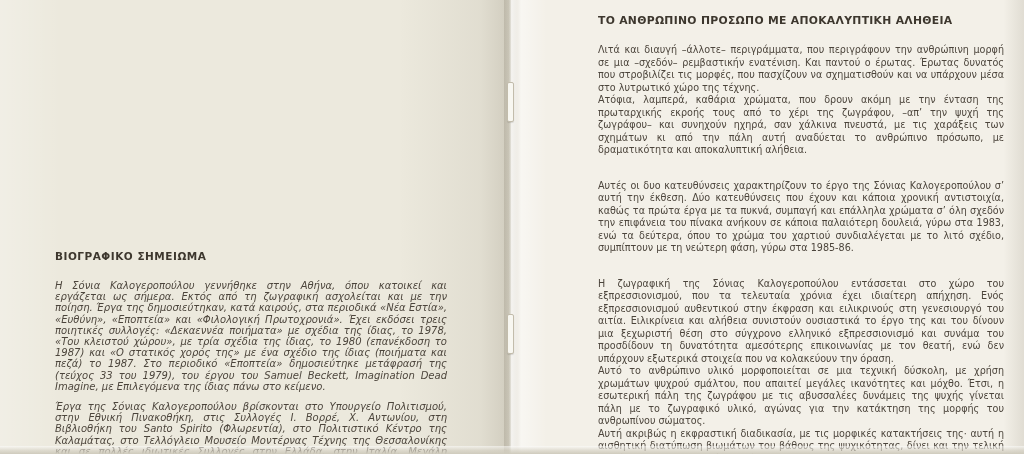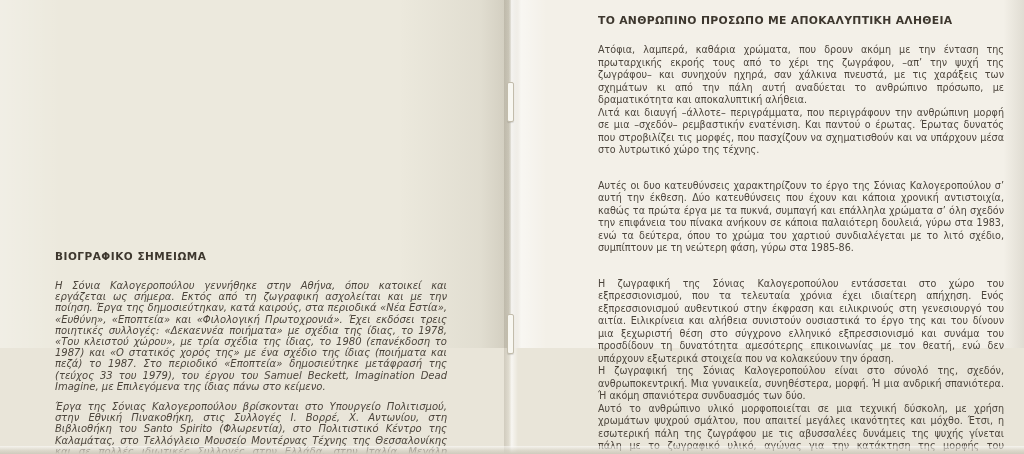--- a/index.html
+++ b/index.html
@@ -10,21 +10,21 @@
     --edge:#d7d3c6;
   }
   html,body{margin:0;padding:0;}
   body{
     width:1024px;height:454px;overflow:hidden;
     background:#e9e5d9;
     font-family:"DejaVu Sans",sans-serif;
     -webkit-font-smoothing:antialiased;
   }
   .spread{position:relative;width:1024px;height:454px;display:flex;}
-  .page{position:relative;height:348px;}
+  .page{position:relative;height:454px;}
   .page.left{width:511px;background:var(--paper-left);}
   .page.left::after{
     content:"";position:absolute;inset:0;pointer-events:none;
     background:linear-gradient(90deg,rgba(255,255,255,0.25) 0%,rgba(0,0,0,0) 12%,rgba(0,0,0,0) 78%,rgba(95,85,62,0.08) 94%,rgba(95,85,62,0.20) 100%);
   }
   .page.right{width:513px;background:var(--paper-right);}
   .page.right::after{
     content:"";position:absolute;inset:0;pointer-events:none;
     background:linear-gradient(90deg,rgba(95,85,62,0.12) 0%,rgba(255,255,255,0.45) 2%,rgba(0,0,0,0) 7%,rgba(0,0,0,0) 96%,rgba(110,100,80,0.14) 100%);
   }
@@ -81,25 +81,24 @@
           <div class="para">Η Σόνια Καλογεροπούλου γεννήθηκε στην Αθήνα, όπου κατοικεί και εργάζεται ως σήμερα. Εκτός από τη ζωγραφική ασχολείται και με την ποίηση. Έργα της δημοσιεύτηκαν, κατά καιρούς, στα περιοδικά «Νέα Εστία», «Ευθύνη», «Εποπτεία» και «Φιλολογική Πρωτοχρονιά». Έχει εκδόσει τρεις ποιητικές συλλογές: «Δεκαεννέα ποιήματα» με σχέδια της ίδιας, το 1978, «Του κλειστού χώρου», με τρία σχέδια της ίδιας, το 1980 (επανέκδοση το 1987) και «Ο στατικός χορός της» με ένα σχέδιο της ίδιας (ποιήματα και πεζά) το 1987. Στο περιοδικό «Εποπτεία» δημοσιεύτηκε μετάφρασή της (τεύχος 33 του 1979), του έργου του Samuel Beckett, Imagination Dead Imagine, με Επιλεγόμενα της ίδιας πάνω στο κείμενο.</div>
           <div class="para gap">Έργα της Σόνιας Καλογεροπούλου βρίσκονται στο Υπουργείο Πολιτισμού, στην Εθνική Πινακοθήκη, στις Συλλογές Ι. Βορρέ, Χ. Αντωνίου, στη Βιβλιοθήκη του Santo Spirito (Φλωρεντία), στο Πολιτιστικό Κέντρο της Καλαμάτας, στο Τελλόγλειο Μουσείο Μοντέρνας Τέχνης της Θεσσαλονίκης και σε πολλές ιδιωτικές Συλλογές στην Ελλάδα, στην Ιταλία, Μεγάλη Βρετανία, Γερμανία, Γαλλία, στις ΗΠΑ και την Βραζιλία.</div>
         </div>
     </div>
   </div>
 
   <div class="page right">
     <div class="right-content">
       <h2 class="right-title">ΤΟ ΑΝΘΡΩΠΙΝΟ ΠΡΟΣΩΠΟ ΜΕ ΑΠΟΚΑΛΥΠΤΙΚΗ ΑΛΗΘΕΙΑ</h2>
       <div class="right-body">
+          <div class="para">Λιτά και διαυγή –άλλοτε– περιγράμματα, που περιγράφουν την ανθρώπινη μορφή σε μια –σχεδόν– ρεμβαστικήν ενατένιση. Και παντού ο έρωτας. Έρωτας δυνατός που στροβιλίζει τις μορφές, που πασχίζουν να σχηματισθούν και να υπάρχουν μέσα στο λυτρωτικό χώρο της τέχνης.</div>
           <div class="para">Ατόφια, λαμπερά, καθάρια χρώματα, που δρουν ακόμη με την ένταση της πρωταρχικής εκροής τους από το χέρι της ζωγράφου, –απ’ την ψυχή της ζωγράφου– και συνηχούν ηχηρά, σαν χάλκινα πνευστά, με τις χαράξεις των σχημάτων κι από την πάλη αυτή αναδύεται το ανθρώπινο πρόσωπο, με δραματικότητα και αποκαλυπτική αλήθεια.</div>
-          <div class="para">Λιτά και διαυγή –άλλοτε– περιγράμματα, που περιγράφουν την ανθρώπινη μορφή σε μια –σχεδόν– ρεμβαστικήν ενατένιση. Και παντού ο έρωτας. Έρωτας δυνατός που στροβιλίζει τις μορφές, που πασχίζουν να σχηματισθούν και να υπάρχουν μέσα στο λυτρωτικό χώρο της τέχνης.</div>
           <div class="para gap">Αυτές οι δυο κατευθύνσεις χαρακτηρίζουν το έργο της Σόνιας Καλογεροπούλου σ’ αυτή την έκθεση. Δύο κατευθύνσεις που έχουν και κάποια χρονική αντιστοιχία, καθώς τα πρώτα έργα με τα πυκνά, συμπαγή και επάλληλα χρώματα σ’ όλη σχεδόν την επιφάνεια του πίνακα ανήκουν σε κάποια παλαιότερη δουλειά, γύρω στα 1983, ενώ τα δεύτερα, όπου το χρώμα του χαρτιού συνδιαλέγεται με το λιτό σχέδιο, συμπίπτουν με τη νεώτερη φάση, γύρω στα 1985-86.</div>
           <div class="para gap">Η ζωγραφική της Σόνιας Καλογεροπούλου εντάσσεται στο χώρο του εξπρεσσιονισμού, που τα τελευταία χρόνια έχει ιδιαίτερη απήχηση. Ενός εξπρεσσιονισμού αυθεντικού στην έκφραση και ειλικρινούς στη γενεσιουργό του αιτία. Ειλικρίνεια και αλήθεια συνιστούν ουσιαστικά το έργο της και του δίνουν μια ξεχωριστή θέση στο σύγχρονο ελληνικό εξπρεσσιονισμό και συνάμα του προσδίδουν τη δυνατότητα αμεσότερης επικοινωνίας με τον θεατή, ενώ δεν υπάρχουν εξωτερικά στοιχεία που να κολακεύουν την όραση.</div>
-          <div class="para">Η ζωγραφική της Σόνιας Καλογεροπούλου είναι στο σύνολό της, σχεδόν, ανθρωποκεντρική. Μια γυναικεία, συνηθέστερα, μορφή. Ή μια ανδρική σπανιότερα. Ή ακόμη σπανιότερα συνδυασμός των δύο.</div>
           <div class="para">Αυτό το ανθρώπινο υλικό μορφοποιείται σε μια τεχνική δύσκολη, με χρήση χρωμάτων ψυχρού σμάλτου, που απαιτεί μεγάλες ικανότητες και μόχθο. Έτσι, η εσωτερική πάλη της ζωγράφου με τις αβυσσαλέες δυνάμεις της ψυχής γίνεται πάλη με το ζωγραφικό υλικό, αγώνας για την κατάκτηση της μορφής του ανθρωπίνου σώματος.</div>
           <div class="para">Αυτή ακριβώς η εκφραστική διαδικασία, με τις μορφικές κατακτήσεις της· αυτή η αισθητική διατύπωση βιωμάτων του βάθους της ψυχικότητας, δίνει και την τελική δικαίωση στη ζωγραφική της Σόνιας Καλογεροπούλου.</div>
         </div>
 
     </div>
   </div>
 
   <div class="fold"></div>
   <div class="staple top"></div>
   <div class="staple bottom"></div>

